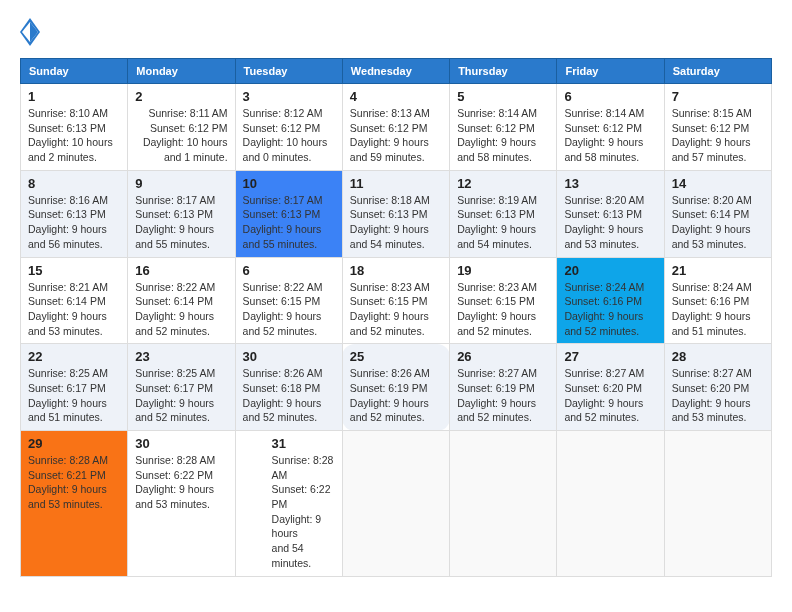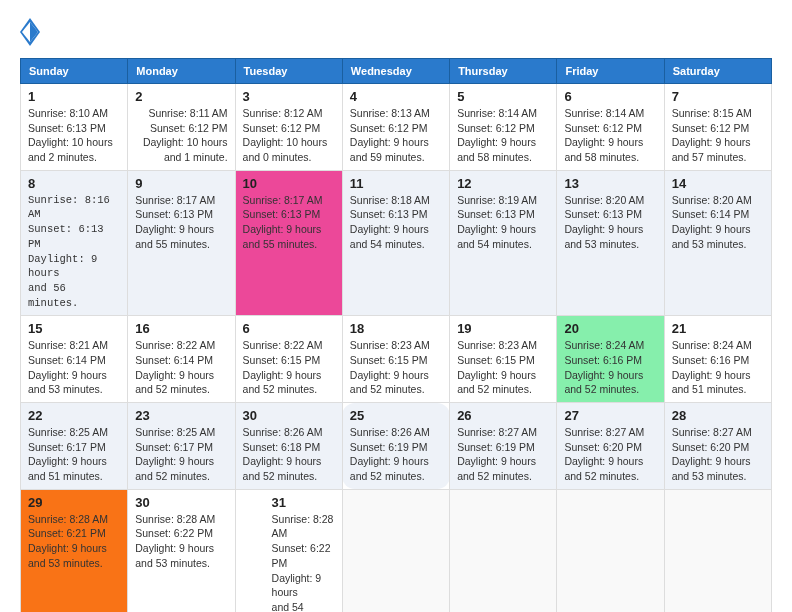--- a/index.html
+++ b/index.html
@@ -170,33 +170,33 @@
           <span class="day-num">7</span>
           <div class="day-info" style="white-space: pre-line;">Sunrise: 8:15 AM
 Sunset: 6:12 PM
 Daylight: 9 hours
 and 57 minutes.</div>
         </td>
       </tr>
       <tr>
         <td style="background: rgb(238, 242, 248);">
           <span class="day-num">8</span>
-          <div class="day-info" style="white-space: pre-line; font-family: Liberation Mono, monospace;">Sunrise: 8:16 AM
+          <div class="day-info" style="white-space: pre-line;">Sunrise: 8:16 AM
 Sunset: 6:13 PM
 Daylight: 9 hours
 and 56 minutes.</div>
         </td>
         <td style="background: rgb(238, 242, 248);">
           <span class="day-num">9</span>
           <div class="day-info" style="white-space: pre-line;">Sunrise: 8:17 AM
 Sunset: 6:13 PM
 Daylight: 9 hours
 and 55 minutes.</div>
         </td>
-        <td style="background: #ec4899;">
+        <td style="background: #3b82f6;">
           <span class="day-num">10</span>
           <div class="day-info" style="white-space: pre-line;">Sunrise: 8:17 AM
 Sunset: 6:13 PM
 Daylight: 9 hours
 and 55 minutes.</div>
         </td>
         <td style="background: rgb(238, 242, 248);">
           <span class="day-num">11</span>
           <div class="day-info" style="white-space: pre-line;">Sunrise: 8:18 AM
 Sunset: 6:13 PM
@@ -254,21 +254,21 @@
 Daylight: 9 hours
 and 52 minutes.</div>
         </td>
         <td style="background: rgb(255, 255, 255);">
           <span class="day-num">19</span>
           <div class="day-info" style="white-space: pre-line;">Sunrise: 8:23 AM
 Sunset: 6:15 PM
 Daylight: 9 hours
 and 52 minutes.</div>
         </td>
-        <td style="background: #86efac; margin-left: 8px;">
+        <td style="background: #0ea5e9; margin-left: 8px;">
           <span class="day-num">20</span>
           <div class="day-info" style="white-space: pre-line;">Sunrise: 8:24 AM
 Sunset: 6:16 PM
 Daylight: 9 hours
 and 52 minutes.</div>
         </td>
         <td style="background: rgb(255, 255, 255);">
           <span class="day-num">21</span>
           <div class="day-info" style="white-space: pre-line;">Sunrise: 8:24 AM
 Sunset: 6:16 PM

